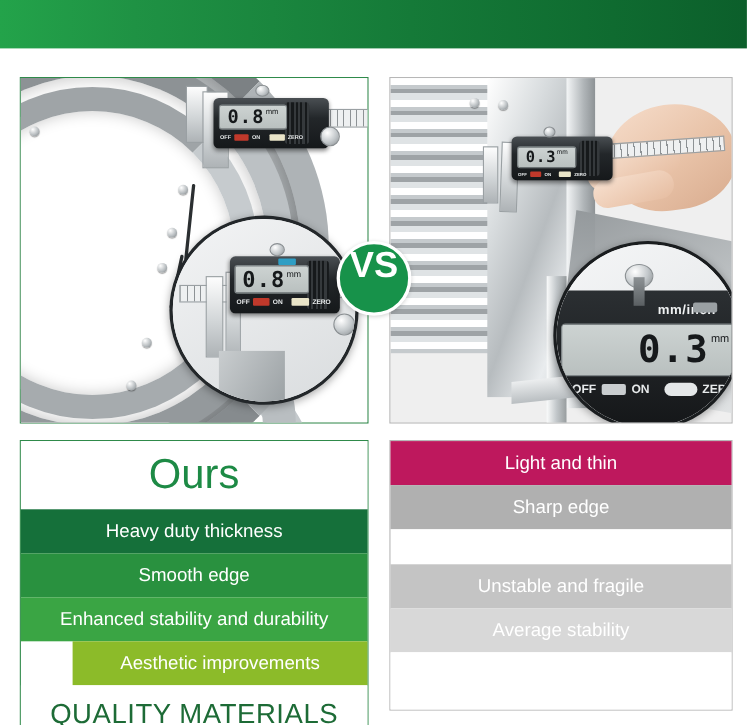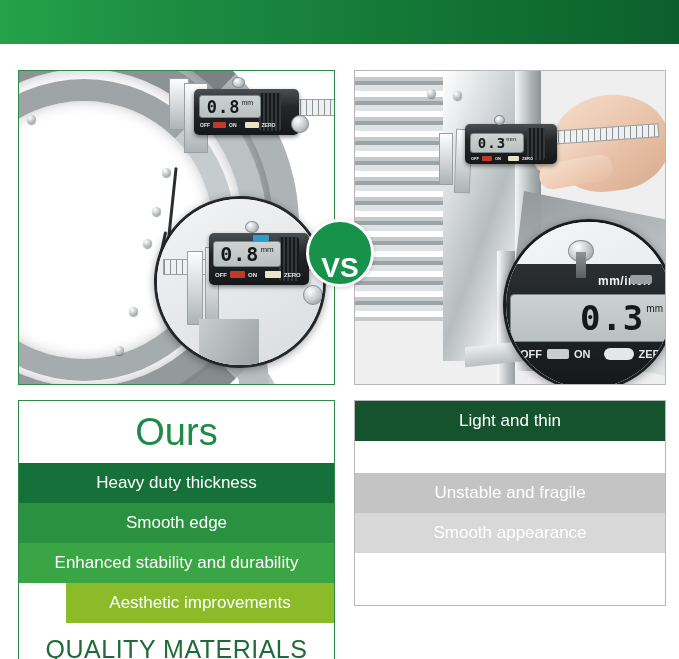--- a/index.html
+++ b/index.html
@@ -175,22 +175,22 @@
   .nail {
     position:absolute; background:#f3d6c4; border-radius:50%;
     box-shadow:inset 0 0 2px rgba(0,0,0,.15);
   }
 
   
   #vs-badge {
     position:absolute; left:306px; top:163px; width:68px; height:68px;
     border-radius:50%; background:#17924a;
     border:3px solid #ffffff;
-    display:flex; align-items:flex-end; justify-content:center;
-    color:#ffffff; font-size:28px; font-weight:bold;
+    display:flex; align-items:flex-start; justify-content:center;
+    color:#ffffff; font-size:33px; font-weight:bold;
     letter-spacing:0px; z-index:40;
     box-shadow:0 1px 4px rgba(0,0,0,.18);
   }
 
   
   .table-box {
     position:absolute; top:330px; width:100%;
   }
   .col.left  .table-box { border:1px solid #2f8a4a; }
   .col.right .table-box { border:1px solid #b7b7b7; }
@@ -364,23 +364,24 @@
             <span style="width:30px;height:12px;background:#e4e7e8;border-radius:6px;margin-left:8px;"></span>
             <span class="cal-lbl" style="font-size:11px;">ZERO</span>
           </div>
         </div>
 
       </div>
     </div>
 
     <div class="table-box">
 
-      <div class="feature-row" style="background:#14532d;">Light and thin</div>
+      <div class="feature-row" style="background:#be185d;">Light and thin</div>
+      <div class="feature-row" style="background:#b0b0b0;">Sharp edge</div>
       <div class="feature-row" style="background:#c4c4c4;margin-top:32px;">Unstable and fragile</div>
-      <div class="feature-row" style="background:#d8d8d8;">Smooth appearance</div>
+      <div class="feature-row" style="background:#d8d8d8;">Average stability</div>
 
       <div class="footer-cell blank"></div>
     </div>
   </div>
 
   <div id="vs-badge">
     <span>VS</span>
   </div>
 
 </div>

